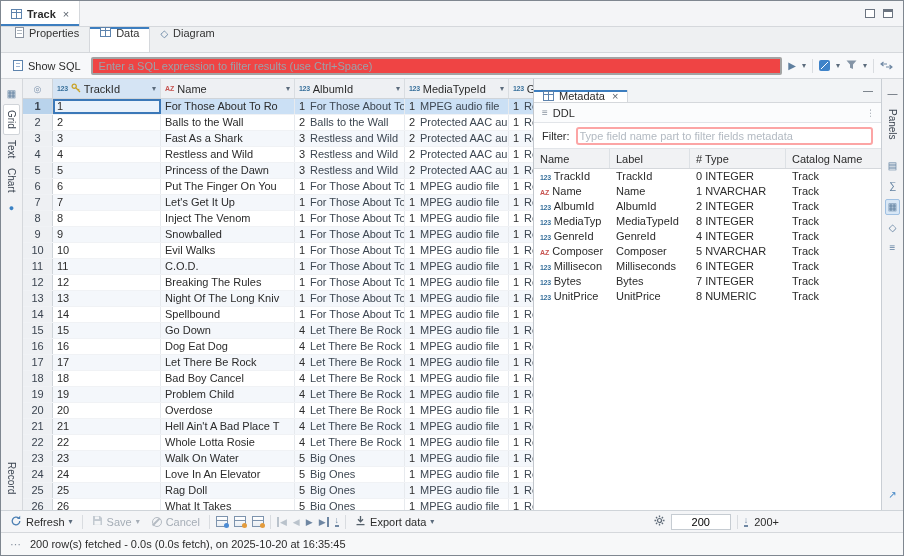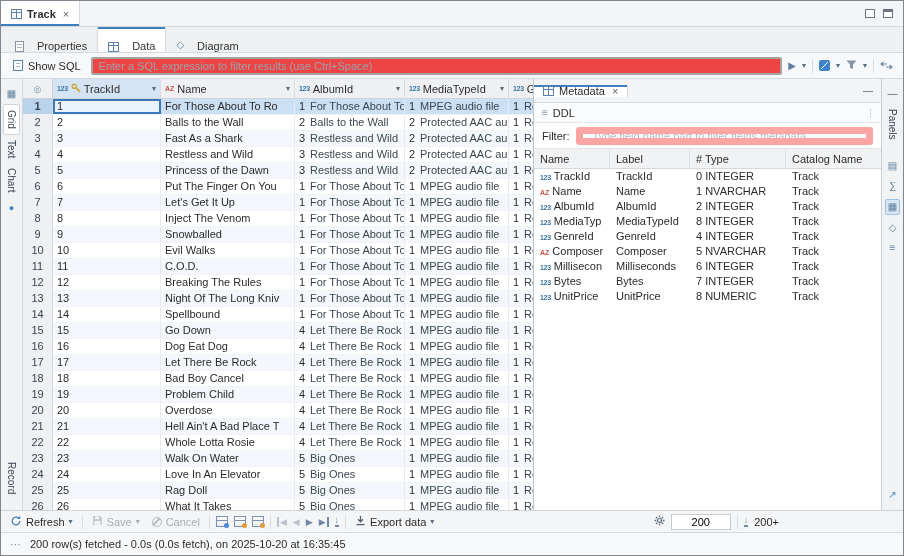--- a/index.html
+++ b/index.html
@@ -11,21 +11,21 @@
   .editor-tabbar{height:26px;flex:none;background:#f4f5f7;border-bottom:1px solid #d5d8dc;display:flex;align-items:stretch}
   .editor-tab{display:flex;align-items:center;gap:5px;padding:0 10px;background:#fff;border-right:1px solid #d5d8dc;box-shadow:inset 0 -2px 0 #3d7ebf}
   .editor-tab .label{font-weight:bold}
   .tab-close{color:#5a636d;font-size:11px;margin-left:2px}
   .win-controls{margin-left:auto;display:flex;align-items:center;gap:8px;padding-right:10px}
   .winbox{width:10px;height:9px;border:1px solid #6b7480;display:inline-block;background:#fff}
   .winbox.max{border-top-width:3px}
 
   
   .view-tabbar{height:26px;flex:none;background:#eef0f2;border-bottom:1px solid #d5d8dc;display:flex;align-items:stretch;padding-left:4px}
-  .view-tab{display:flex;align-items:flex-end;gap:13px;padding:0 10px;color:#333}
+  .view-tab{display:flex;align-items:flex-start;gap:5px;padding:0 10px;color:#333}
   .view-tab.active{background:#fff;border-left:1px solid #d5d8dc;border-right:1px solid #d5d8dc;box-shadow:inset 0 2px 0 #3d7ebf}
 
   
   .filter-bar{height:26px;flex:none;display:flex;align-items:center;gap:6px;padding:0 8px;background:#f7f8fa;border-bottom:1px solid #d5d8dc}
   .show-sql{display:flex;align-items:center;gap:5px;padding:1px 4px;white-space:nowrap}
   .filter-input{flex:1;height:18px;border:2px solid #a3a3a3;border-radius:2px;background:#ef4444;padding:0 6px;font:inherit;color:#333;min-width:0}
   .filter-input::placeholder{color:#9aa2ab}
   .fb-icons{display:flex;align-items:center;gap:6px;padding-right:2px}
   .play{color:#5f7f9f;font-size:10px}
   .tcaret{font-size:8px;color:#5b6b7c}
@@ -63,28 +63,28 @@
   .col-album{width:110px;flex:none}
   .col-media{width:104px;flex:none}
   .col-genre{flex:1;min-width:0;border-right:none}
   .fkid{display:inline-block;min-width:7px;margin-right:4px}
   .fktext{color:#3d4752}
   .ic-123{font-size:7px;font-weight:bold;color:#39719c;flex:none;letter-spacing:-0.3px}
   .ic-az{font-size:7px;font-weight:bold;color:#c75450;flex:none}
 
   
   .meta-panel{width:348px;flex:none;display:flex;flex-direction:column;background:#fff;border-left:1px solid #c2c7cd}
-  .meta-tabbar{height:24px;flex:none;background:#f2f4f6;border-bottom:1px solid #d5d8dc;display:flex;align-items:center}
+  .meta-tabbar{height:24px;flex:none;background:#f2f4f6;border-bottom:1px solid #d5d8dc;display:flex;align-items:flex-end}
   .meta-tab{display:flex;align-items:center;gap:5px;padding:0 9px;background:#fff;border-right:1px solid #d5d8dc;box-shadow:inset 0 2px 0 #3d7ebf}
   .meta-min{margin-left:auto;align-self:center;padding-right:8px;color:#5a636d;font-size:10px}
   .ddl-row{height:20px;flex:none;display:flex;align-items:center;gap:5px;padding:0 8px;border-bottom:1px solid #e2e5e9;background:#fbfcfd}
   .ddl-icon{color:#8a93a0;font-size:10px}
   .ddl-handle{margin-left:auto;color:#9aa2ab;font-size:9px;letter-spacing:-2px}
   .meta-filter{height:26px;flex:none;display:flex;align-items:center;gap:6px;padding:0 8px;border-bottom:1px solid #e2e5e9}
-  .meta-filter input{flex:1;height:18px;border:7px solid #fca5a5;border-radius:3px;padding:0 10px;font:inherit;color:#333;min-width:0}
+  .meta-filter input{flex:1;height:18px;border:2px solid #fca5a5;border-radius:3px;padding:0 2px;font:inherit;color:#333;min-width:0}
   .meta-filter input::placeholder{color:#b3bac2}
   .meta-table-header{display:flex;flex:none;height:20px;background:#f1f2f4;border-bottom:1px solid #d5d8dc}
   .mh{display:flex;align-items:center;padding:0 6px;border-right:1px solid #dde1e5;overflow:hidden;white-space:nowrap}
   .m-name{width:76px;flex:none}
   .m-label{width:80px;flex:none}
   .m-type{width:96px;flex:none}
   .m-catalog{flex:1;min-width:0;border-right:none}
   .meta-body{flex:1;overflow:hidden}
   .meta-row{display:flex;height:15px;line-height:15px}
   .mcell{padding:0 6px;overflow:hidden;white-space:nowrap}

